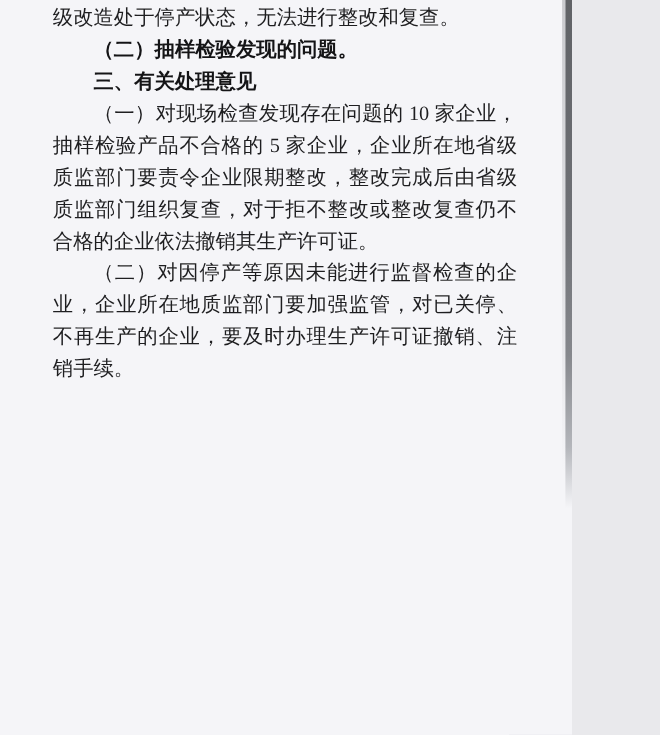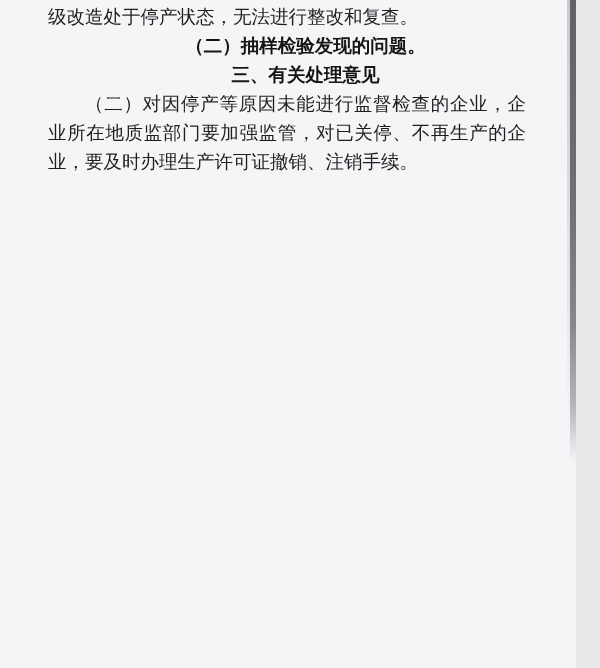--- a/index.html
+++ b/index.html
@@ -2,44 +2,44 @@
 <html><head>
 <meta charset="utf-8">
 <style>
   html, body {
     margin: 0;
     padding: 0;
     background: #e9e9ec;
   }
   .page {
     position: relative;
-    width: 576px;
+    width: 520px;
     height: 668px;
     margin: 0;
     background: #f5f5f8;
     box-sizing: border-box;
     padding: 3px 50px 0 48px;
     overflow: hidden;
     font-family: "Liberation Serif", serif;
     font-size: 18.5px;
     line-height: 29px;
     color: #1e1e20;
   }
   .doc-body p {
     margin: 0;
     text-align: justify;
     text-indent: 2em;
   }
   .doc-body p.cont {
     text-indent: 0;
   }
   .doc-body p.heading {
-    font-family: Liberation Serif, serif;
+    font-family: Liberation Mono, monospace;
     font-weight: 700;
-    text-align: center;
+    text-align: left;
     color: #141416;
   }
   
   .scan-edge {
     position: absolute;
     top: 0;
     right: 0;
     width: 6px;
     height: 462px;
     background: linear-gradient(180deg,
@@ -62,17 +62,18 @@
   }
 </style>
 </head>
 <body>
 
 <div class="page">
   <div class="doc-body">
     <p class="cont">级改造处于停产状态，无法进行整改和复查。</p>
     <p class="heading">（二）抽样检验发现的问题。</p>
     <p class="heading">三、有关处理意见</p>
+    <p class="body">（一）对现场检查发现存在问题的 10 家企业，抽样检验产品不合格的 5 家企业，企业所在地省级质监部门要责令企业限期整改，整改完成后由省级质监部门组织复查，对于拒不整改或整改复查仍不合格的企业依法撤销其生产许可证。</p>
     <p class="body">（二）对因停产等原因未能进行监督检查的企业，企业所在地质监部门要加强监管，对已关停、不再生产的企业，要及时办理生产许可证撤销、注销手续。</p>
   </div>
   <div class="scan-edge"></div>
   <div class="scan-edge-soft"></div>
 </div>
 
 </body></html>

